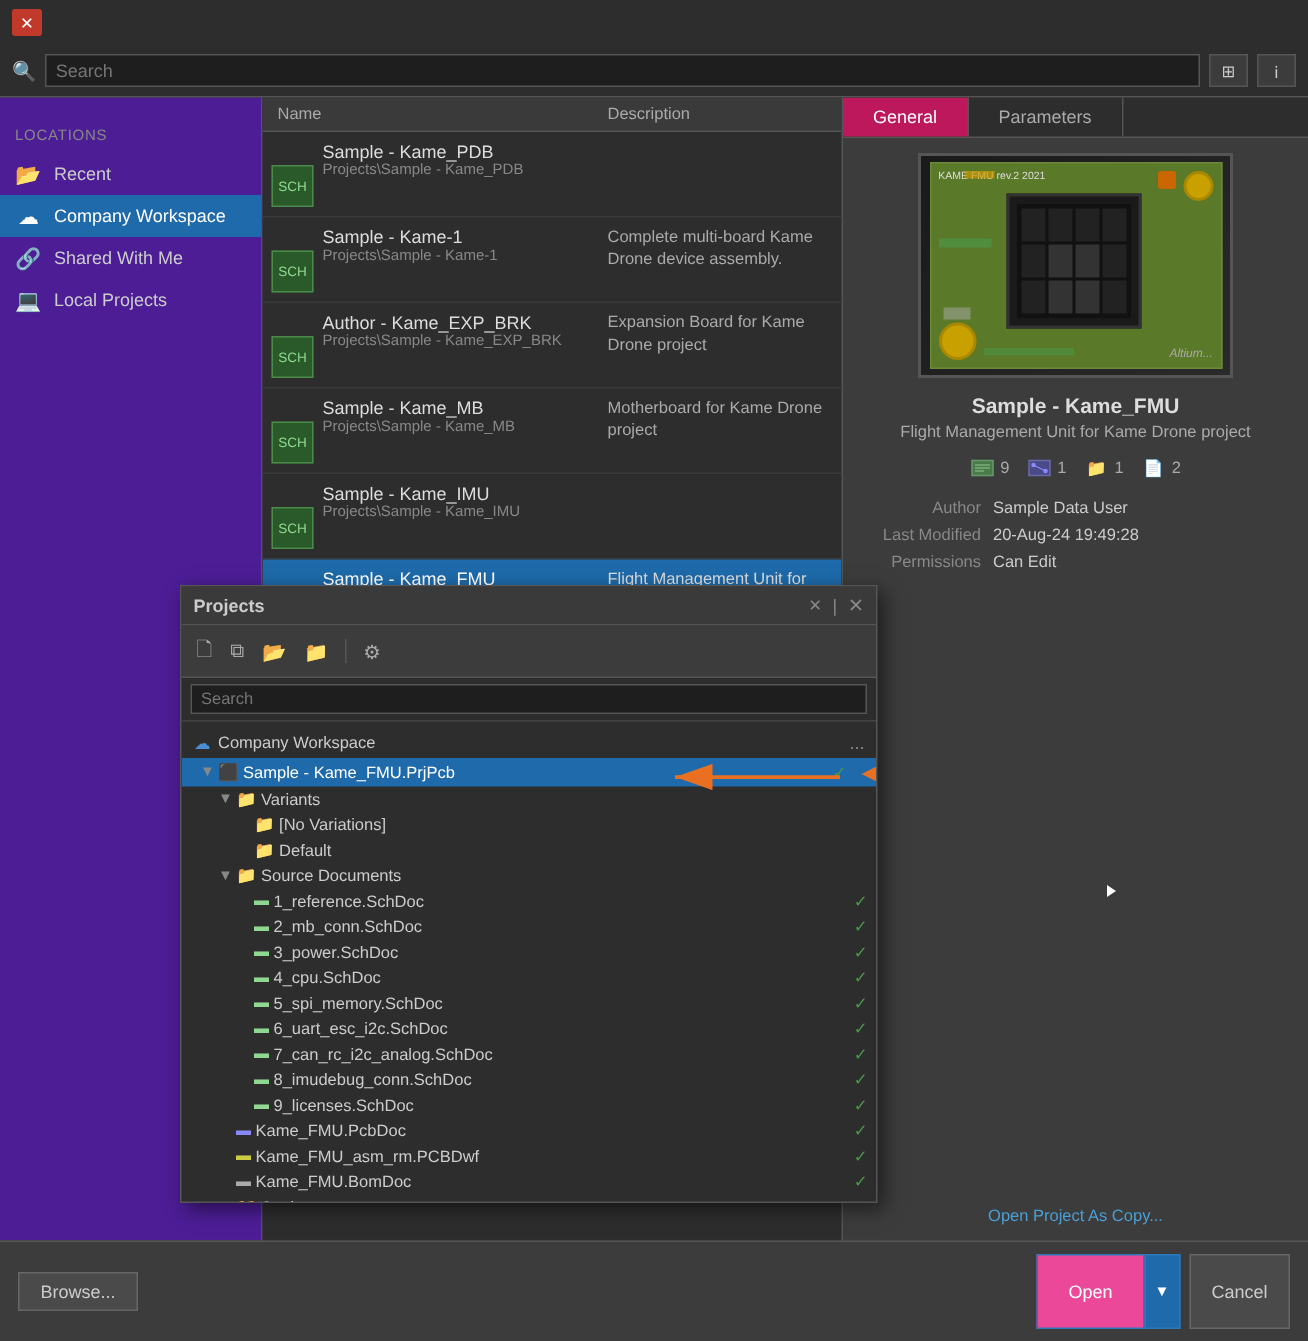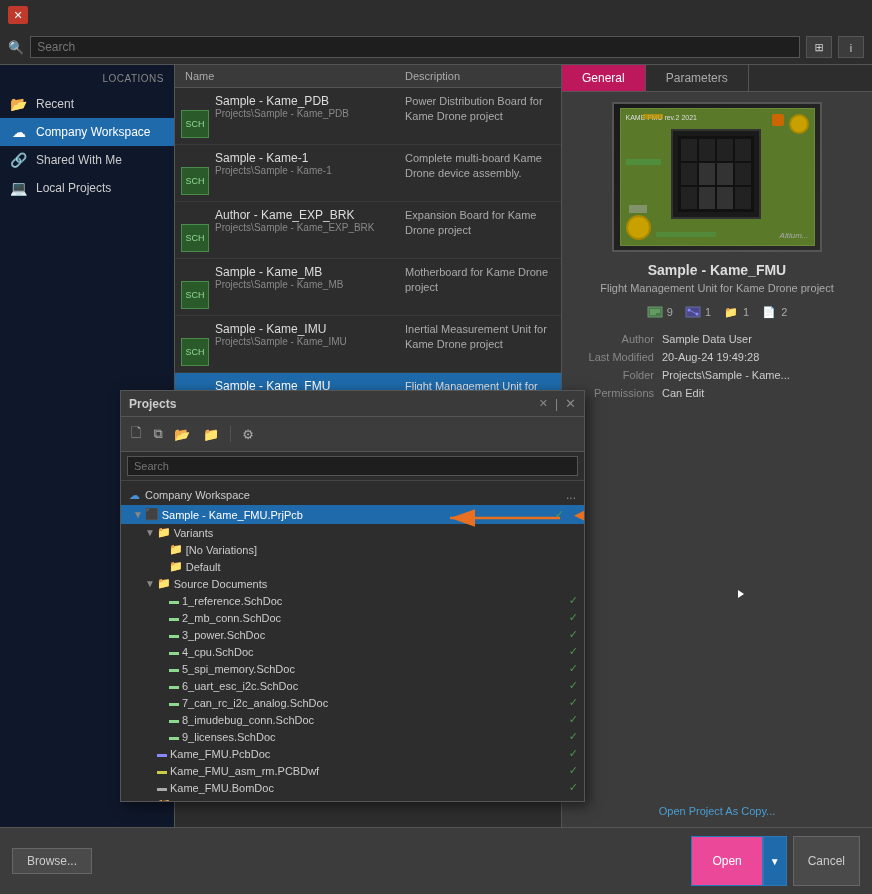--- a/index.html
+++ b/index.html
@@ -90,25 +90,24 @@
 
     .main-content {
       display: flex;
       flex: 1;
       overflow: hidden;
     }
 
     
     .sidebar {
       width: 175px;
-      background: #0f172a;
+      background: #4c1d95;
       border-right: 1px solid #555;
-      padding: 4px 0;
+      padding: 16px 0;
       flex-shrink: 0;
-      text-align: right;
     }
     .sidebar-section-label {
       color: #888;
       font-size: 10px;
       padding: 4px 10px 6px;
       text-transform: uppercase;
       letter-spacing: 0.5px;
     }
     .sidebar-item {
       display: flex;
@@ -603,21 +602,20 @@
       <div class="file-list">
 
         <div class="file-item">
           <div class="file-icon">
             <div class="file-icon-img icon-schematic" style="width:28px;height:28px;background:#2a5a2a;border:1px solid #4a8a4a;display:flex;align-items:center;justify-content:center;font-size:9px;color:#8fd88f;">SCH</div>
           </div>
           <div class="file-name-area">
             <div class="file-name">Sample - Kame_PDB</div>
             <div class="file-path">Projects\Sample - Kame_PDB</div>
           </div>
-          <div class="file-desc">Power Distribution Board for Kame Drone project</div>
         </div>
 
         <div class="file-item">
           <div class="file-icon">
             <div class="file-icon-img" style="width:28px;height:28px;background:#2a5a2a;border:1px solid #4a8a4a;display:flex;align-items:center;justify-content:center;font-size:9px;color:#8fd88f;">SCH</div>
           </div>
           <div class="file-name-area">
             <div class="file-name">Sample - Kame-1</div>
             <div class="file-path">Projects\Sample - Kame-1</div>
           </div>
@@ -647,21 +645,20 @@
         </div>
 
         <div class="file-item">
           <div class="file-icon">
             <div class="file-icon-img" style="width:28px;height:28px;background:#2a5a2a;border:1px solid #4a8a4a;display:flex;align-items:center;justify-content:center;font-size:9px;color:#8fd88f;">SCH</div>
           </div>
           <div class="file-name-area">
             <div class="file-name">Sample - Kame_IMU</div>
             <div class="file-path">Projects\Sample - Kame_IMU</div>
           </div>
-          <div class="file-desc">Inertial Measurement Unit for Kame Drone project</div>
         </div>
 
         <div class="file-item selected">
           <div class="file-icon">
             <div class="file-icon-img" style="width:28px;height:28px;background:#2a5a2a;border:1px solid #4a8a4a;display:flex;align-items:center;justify-content:center;font-size:9px;color:#8fd88f;">SCH</div>
           </div>
           <div class="file-name-area">
             <div class="file-name" style="color:white;">Sample - Kame_FMU</div>
             <div class="file-path" style="color:#aad4ff;">Projects\Sample - Kame_FMU</div>
           </div>
@@ -746,24 +743,20 @@
         <div class="meta-grid">
           <div class="meta-row">
             <span class="meta-label">Author</span>
             <span class="meta-value">Sample Data User</span>
           </div>
           <div class="meta-row">
             <span class="meta-label">Last Modified</span>
             <span class="meta-value">20-Aug-24 19:49:28</span>
           </div>
           <div class="meta-row">
-            <span class="meta-label">Folder</span>
-            <span class="meta-value">Projects\Sample - Kame...</span>
-          </div>
-          <div class="meta-row">
             <span class="meta-label">Permissions</span>
             <span class="meta-value">Can Edit</span>
           </div>
         </div>
 
         <div style="flex:1;"></div>
         <div class="open-copy-link">Open Project As Copy...</div>
       </div>
     </div>
 

